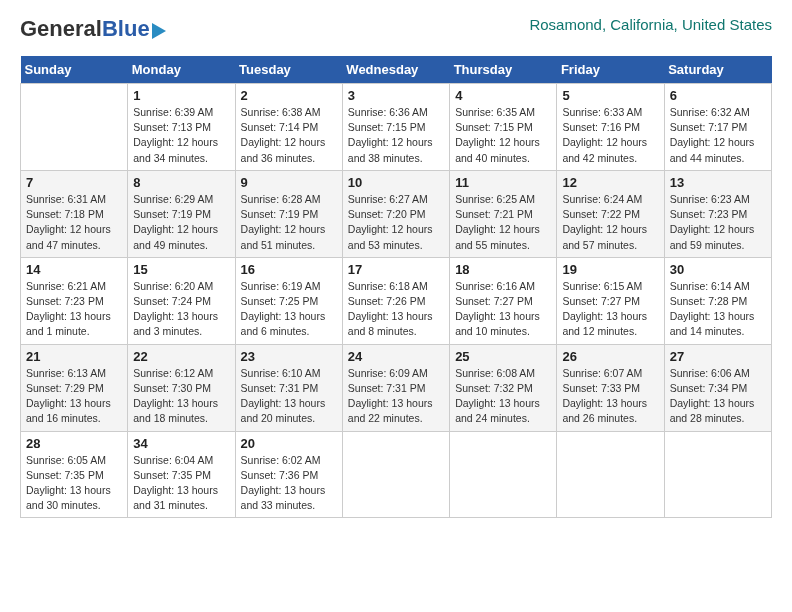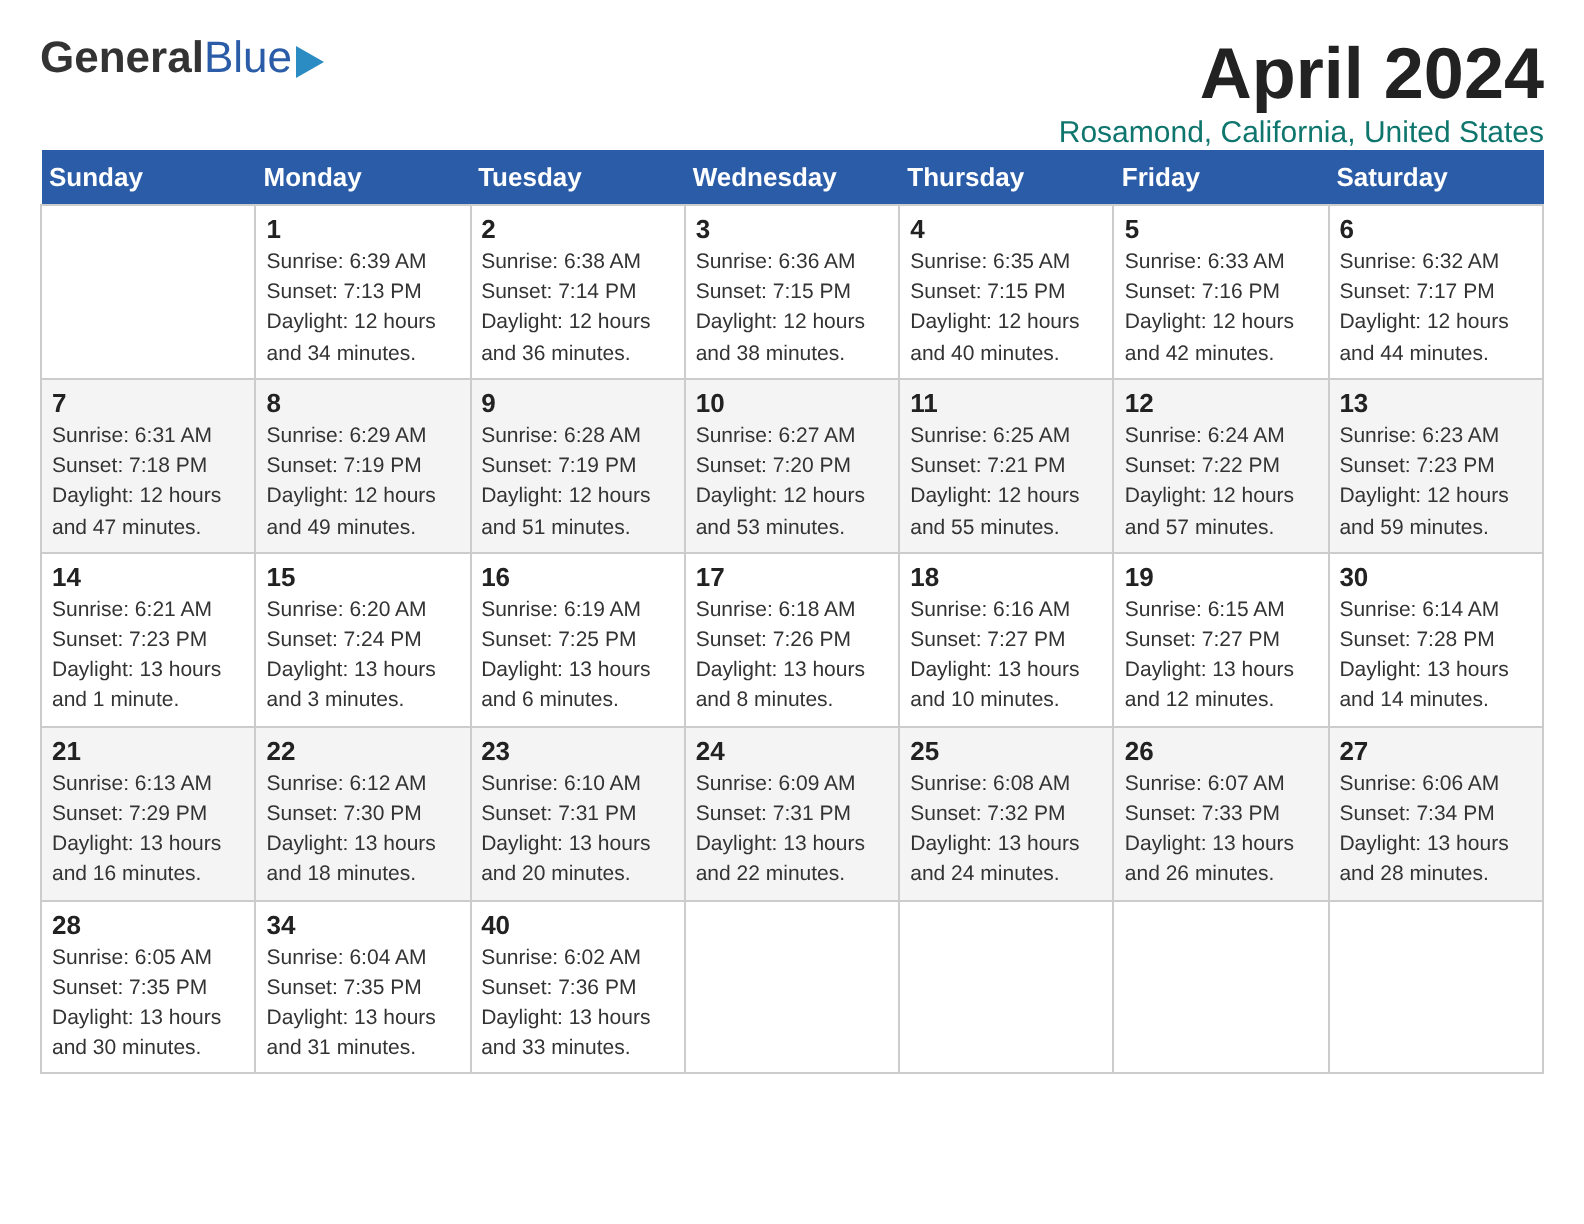--- a/index.html
+++ b/index.html
@@ -7,39 +7,39 @@
       font-family: Arial, sans-serif;
       background: #fff;
       width: 792px;
       min-height: 612px;
       padding: 16px 20px;
     }
     .header-area {
       display: flex;
       justify-content: space-between;
       align-items: flex-start;
-      margin-bottom: 0;
+      margin-bottom: 14px;
     }
     .logo {
       display: flex;
       flex-direction: column;
       align-items: flex-start;
     }
     .logo-text {
       display: flex;
       align-items: center;
     }
     .logo-general {
       font-size: 22px;
       font-weight: bold;
       color: #333;
     }
     .logo-blue {
       font-size: 22px;
-      font-weight: normal;
+      font-weight: bold;
       color: #2a5ca8;
     }
     .logo-arrow {
       width: 0;
       height: 0;
       border-left: 14px solid #2a8cc2;
       border-top: 8px solid transparent;
       border-bottom: 8px solid transparent;
       margin-left: 2px;
       margin-top: 4px;
@@ -102,21 +102,20 @@
 
 <div class="header-area">
   <div class="logo">
     <div class="logo-text">
       <span class="logo-general">General</span>
       <span class="logo-blue">Blue</span>
       <div class="logo-arrow"></div>
     </div>
   </div>
   <div class="title-area">
-    <div class="month-title">April 2024</div>
     <div class="location">Rosamond, California, United States</div>
   </div>
 </div>
 
 <table class="calendar-table">
   <thead>
     <tr>
     <th>Sunday</th>
         <th>Monday</th>
         <th>Tuesday</th>
@@ -247,21 +246,21 @@
       <tr class="row-stripe-1">
         <td>
           <span class="cell-date">28</span>
           <div class="cell-info">Sunrise: 6:05 AM<br>Sunset: 7:35 PM<br>Daylight: 13 hours<br>and 30 minutes.</div>
         </td>
         <td>
           <span class="cell-date">34</span>
           <div class="cell-info">Sunrise: 6:04 AM<br>Sunset: 7:35 PM<br>Daylight: 13 hours<br>and 31 minutes.</div>
         </td>
         <td>
-          <span class="cell-date">40</span>
+          <span class="cell-date">20</span>
           <div class="cell-info">Sunrise: 6:02 AM<br>Sunset: 7:36 PM<br>Daylight: 13 hours<br>and 33 minutes.</div>
         </td>
         <td class="empty-cell"></td>
         <td class="empty-cell"></td>
         <td class="empty-cell"></td>
         <td class="empty-cell"></td>
       </tr>
     </tbody>
 </table>
 

